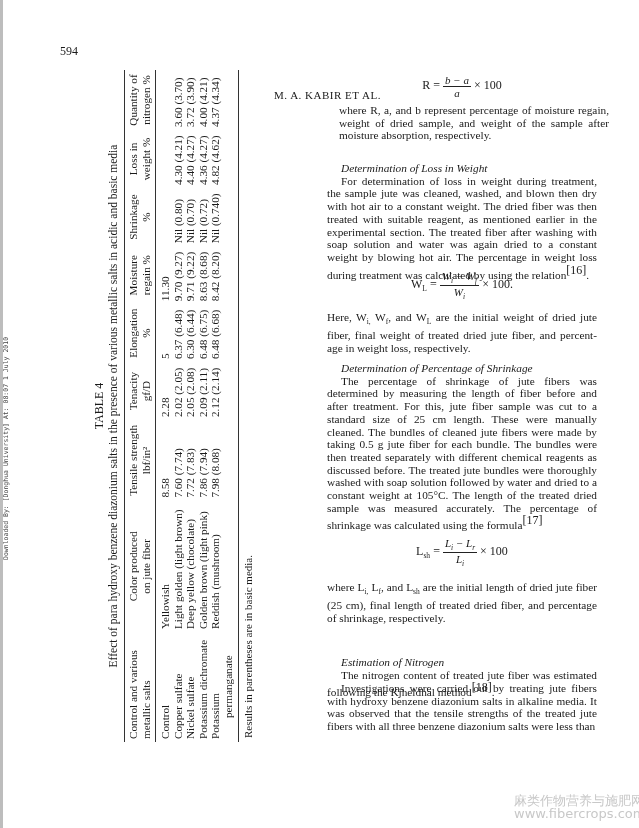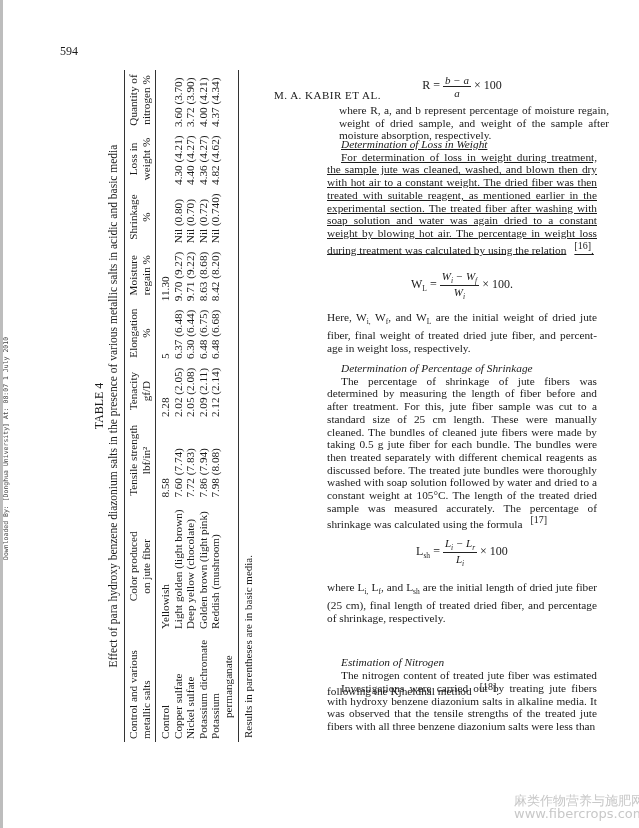--- a/index.html
+++ b/index.html
@@ -30,21 +30,21 @@
   
   .col { position:absolute; left:327px; width:270px; font-size:11.3px; line-height:12.7px; text-align:justify; }
   .col p { margin:0; text-indent:14px; }
   .col p.noindent { text-indent:0; }
   .heading-it { font-style:italic; margin:0; }
   .heading-bold { font-family:"Liberation Sans", sans-serif; font-weight:bold; font-size:10.5px; margin:0; letter-spacing:0.1px; }
   .eq { position:absolute; left:327px; width:270px; text-align:center; font-size:12px; }
   .frac { display:inline-block; vertical-align:middle; text-align:center; }
   .frac .num { display:block; border-bottom:1px solid #222; padding:0 2px; font-style:italic; font-size:11px; }
   .frac .den { display:block; font-style:italic; font-size:11px; }
-  sup { font-size:10px;margin-left:8px; }
+  sup { font-size:12px; }
   sub { font-size:7.5px; }
   .watermark { position:absolute; left:514px; top:794px; font-family:"DejaVu Sans", sans-serif; color:#c8c8c8; font-size:13px; line-height:13px; }
 </style>
 </head>
 <body>
 
 <div class="left-bar"></div>
 <div class="page-num">594</div>
 <div class="running-head">M. A. KABIR ET AL.</div>
 <div class="download-note">Downloaded By: [Donghua University] At: 08:07 1 July 2010</div>
@@ -141,21 +141,21 @@
 <div class="eq" style="top:74px;">
   <span>R =</span>
   <span class="frac"><span class="num">b − a</span><span class="den">a</span></span>
   <span>× 100</span>
 </div>
 
 <div class="col" style="top:104px;margin-left:12px;">
   <p class="noindent">where R, a, and b represent percentage of moisture regain, weight of dried sample, and weight of the sample after moisture absorption, respectively.</p>
 </div>
 
-<div class="col" style="top:138px;text-decoration:underline;">
+<div class="col" style="top:162px;">
   <p class="heading-it">Determination of Loss in Weight</p>
   <p><span>For determination of loss in weight during treatment, the sample jute was cleaned, washed, and blown then dry with hot air to a constant weight. The dried fiber was then treated with suitable reagent, as mentioned earlier in the experimental section. The treated fiber after washing with soap solution and water was again dried to a constant weight by blowing hot air. The percentage in weight loss during treatment was calculated by using the relation</span><sup>[16]</sup>.</p>
 </div>
 
 <div class="eq" style="top:270px;">
   <span><span>W</span><sub>L</sub><span> =</span></span>
   <span class="frac"><span class="num"><span>W</span><sub>i</sub><span> − W</span><sub>f</sub></span><span class="den"><span>W</span><sub>i</sub></span></span>
   <span>× 100.</span>
 </div>
 

